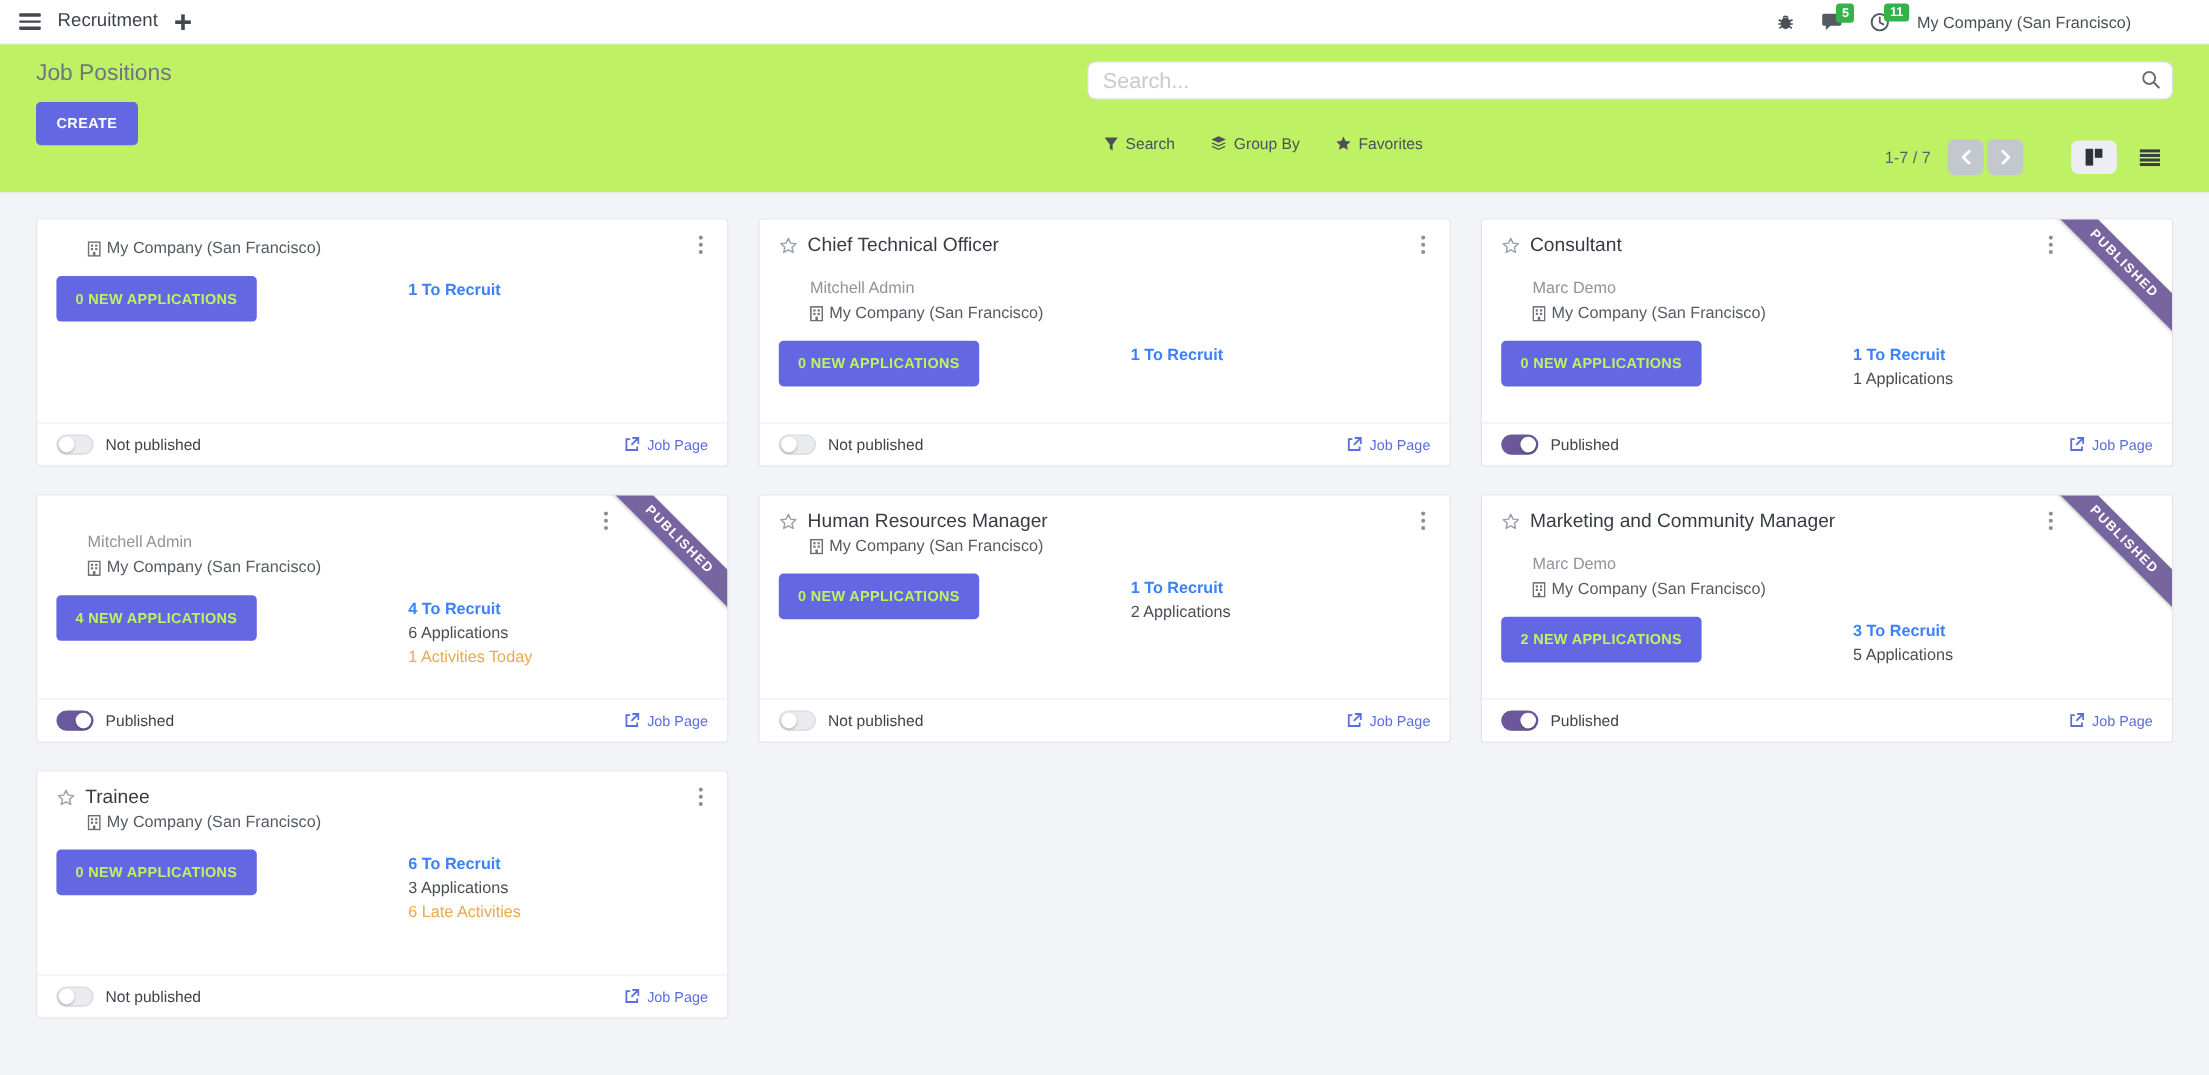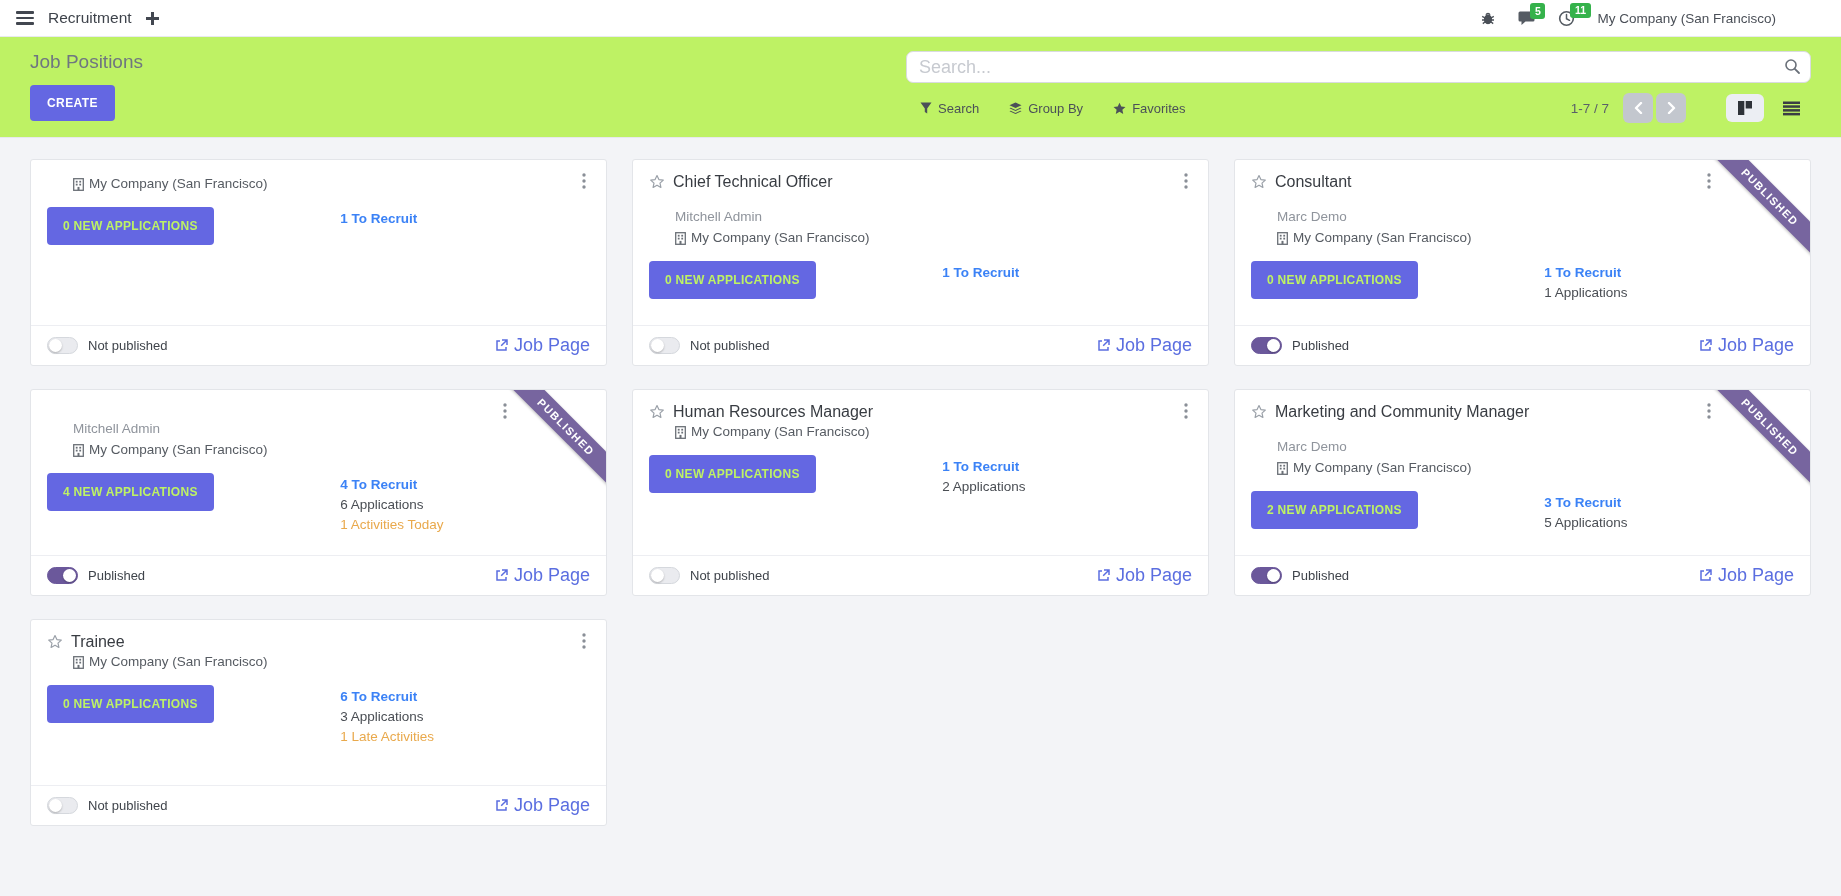--- a/index.html
+++ b/index.html
@@ -38,21 +38,21 @@
                 padding:11px 17px; border-radius:4px; cursor:pointer; }
   .cp-right { width:905px; display:flex; flex-direction:column; gap:10px; }
   .search-wrap { position:relative; }
   .search-input { width:100%; height:32px; border:1px solid #d9dbe0; border-radius:7px;
                   padding:0 34px 0 12px; font-family:inherit; font-size:18px; color:#3f444b; outline:none; }
   .search-input::placeholder { color:#c7cad0; }
   .search-glass { position:absolute; right:10px; top:7px; cursor:pointer; }
   .cp-row2 { display:flex; align-items:center; }
   .fgf { display:flex; align-items:center; gap:30px; padding-left:14px; }
   .fgf-item { display:inline-flex; align-items:center; gap:6px; font-size:13px; color:#4b5158; cursor:pointer; }
-  .pager-zone { margin-left:auto; display:flex; align-items:center; gap:14px; }
+  .pager-zone { margin-left:auto; display:flex; align-items:center; gap:14px;margin-top:23px; }
   .pager-txt { font-size:13.5px; color:#5a6068; }
   .pager-btns { display:flex; gap:3px; }
   .pg-btn { width:30px; height:30px; border:none; border-radius:6px; background:#c3c7ce;
             display:flex; align-items:center; justify-content:center; cursor:pointer; }
   .switcher { display:flex; align-items:center; gap:8px; margin-left:26px; }
   .sw-btn { padding:6px 11px; border-radius:6px; display:flex; align-items:center; cursor:pointer; }
   .sw-btn.active { background:#eceef3; }
 
   
   .kanban { display:grid; grid-template-columns:repeat(3, 1fr); gap:23px 25px;
@@ -84,21 +84,21 @@
                display:flex; align-items:center; }
   .pub-wrap { display:flex; align-items:center; gap:10px; cursor:pointer; }
   .toggle { position:relative; width:31px; height:17px; border-radius:9px;
             background:#eaebef; border:1px solid #d5d8dd; }
   .toggle .knob { position:absolute; top:1px; left:1px; width:13px; height:13px;
                   border-radius:50%; background:#fff; box-shadow:0 1px 2px rgba(0,0,0,.25); }
   .toggle.on { background:#6b589b; border-color:#6b589b; }
   .toggle.on .knob { left:auto; right:1px; }
   .pub-label { font-size:13px; color:#3f444b; }
   .job-page { margin-left:auto; display:inline-flex; align-items:center; gap:6px;
-              color:#5b6ee0; font-size:18px; text-decoration:none; cursor:pointer; }
+              color:#5b6ee0; font-size:12px; text-decoration:none; cursor:pointer; }
   .ribbon { position:absolute; top:26px; right:-46px; width:172px; transform:rotate(45deg);
             background:#77659f; color:#fff; text-align:center; font-size:11px; font-weight:bold;
             letter-spacing:1.3px; padding:5px 0; box-shadow:0 1px 3px rgba(0,0,0,.25); }
 </style>
 </head>
 <body>
 
 <header class="navbar">
   <div class="nav-left">
     <span class="burger">
@@ -588,21 +588,21 @@
               <rect x="4.5" y="8.9" width="2" height="3.4"></rect>
             </g>
           </svg>
         <span>My Company (San Francisco)</span>
       </div>
       <div class="card-body">
         <button class="apps-btn">0 NEW APPLICATIONS</button>
         <div class="stats">
           <div class="stat-recruit">6 To Recruit</div>
           <div class="stat-apps">3 Applications</div>
-          <div class="stat-act">1 Late Activities</div>
+          <div class="stat-act">6 Late Activities</div>
         </div>
       </div>
     </div>
     <div class="card-foot">
       <span class="pub-wrap">
         <span class="toggle">
             <span class="knob"></span>
           </span>
         <span class="pub-label">Not published</span>
       </span>

